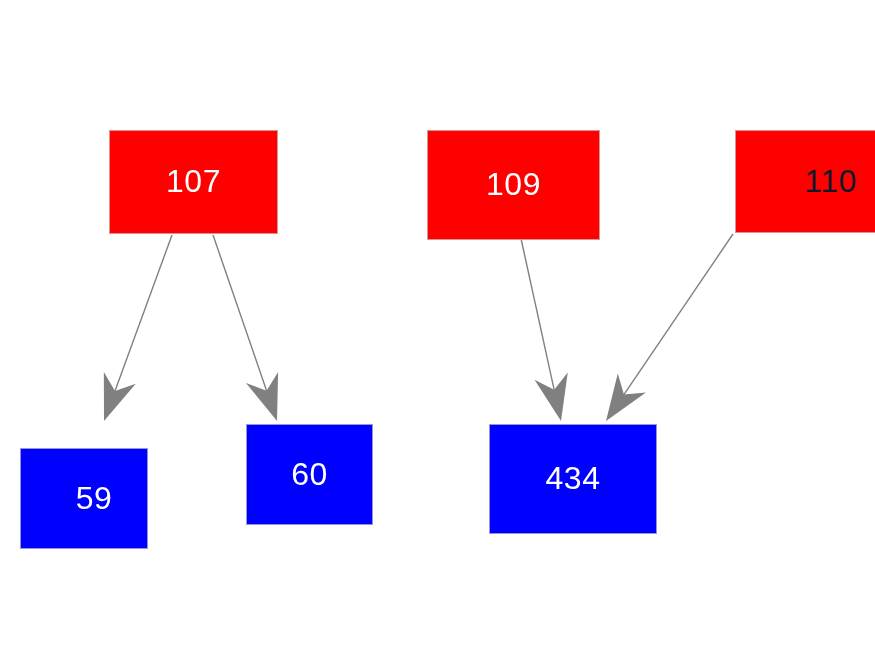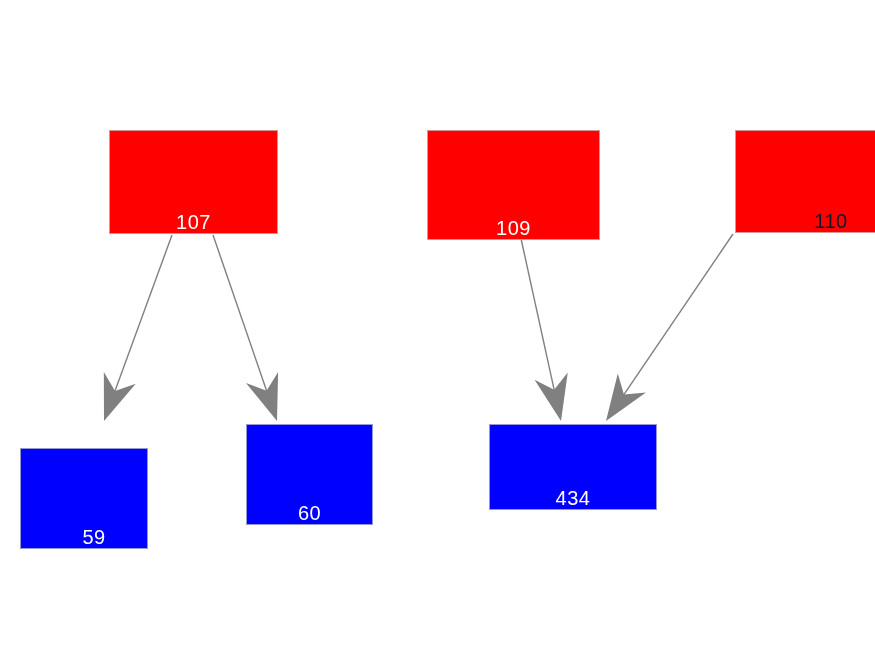--- a/index.html
+++ b/index.html
@@ -23,25 +23,25 @@
     left: 0;
     top: 0;
     width: 875px;
     height: 656px;
     pointer-events: none;
   }
   .node {
     position: absolute;
     box-sizing: border-box;
     display: flex;
-    align-items: flex-end;
+    align-items: center;
     justify-content: center;
     color: #ffffff;
     font-family: "Liberation Sans", sans-serif;
-    font-size: 20px;
+    font-size: 32px;
     font-weight: 400;
     line-height: 1;
     letter-spacing: 0.5px;
     border: 1px solid rgba(200,200,200,0.75);
     user-select: none;
   }
   .node-label {
     display: block;
     transform: translateY(-1px);
   }
@@ -78,17 +78,17 @@
   </div>
   <div class="node" style="left: 687px; top: 130px; width: 192px; height: 103px; background: rgb(255, 0, 0); color: #0f172a; margin-left: 48px;">
     <span class="node-label">110</span>
   </div>
   <div class="node" style="left: 20px; top: 448px; width: 128px; height: 101px; background: rgb(0, 0, 255); color: rgb(255, 255, 255); padding-left: 20px;">
     <span class="node-label">59</span>
   </div>
   <div class="node" style="left: 238px; top: 424px; width: 127px; height: 101px; background: rgb(0, 0, 255); color: rgb(255, 255, 255); margin-left: 8px;">
     <span class="node-label">60</span>
   </div>
-  <div class="node" style="left: 489px; top: 424px; width: 168px; height: 86px; background: rgb(0, 0, 255); color: rgb(255, 255, 255);">
+  <div class="node" style="left: 489px; top: 424px; width: 168px; height: 110px; background: rgb(0, 0, 255); color: rgb(255, 255, 255);">
     <span class="node-label">434</span>
   </div>
 
 </div>
 
 </body></html>

